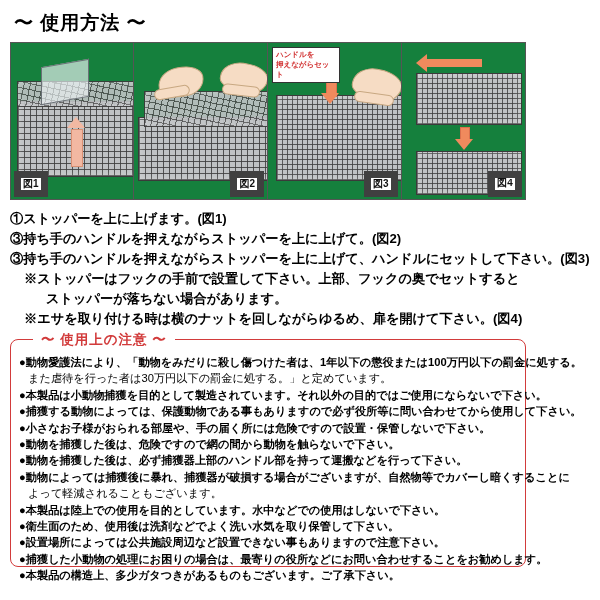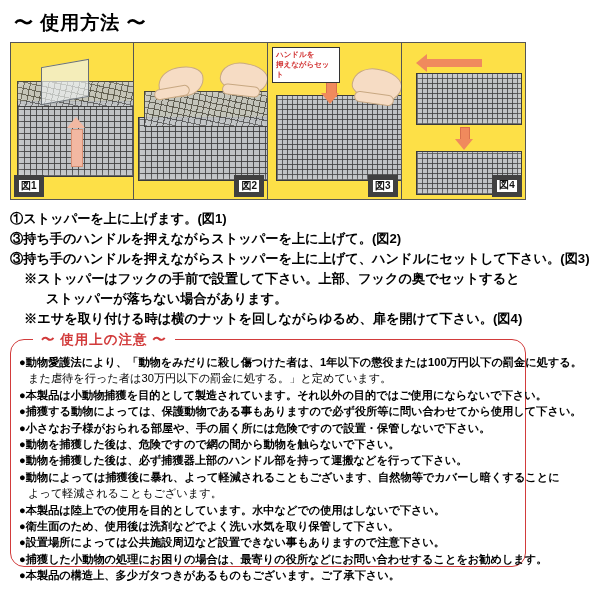--- a/index.html
+++ b/index.html
@@ -37,36 +37,36 @@
     border: 1px solid #555;
     height: 158px;
     box-sizing: border-box;
     background: #fff;
   }
   .panel {
     position: relative;
     border-right: 1px solid #555;
     box-sizing: border-box;
     overflow: hidden;
-    background: #fde047;
+    background: #15803d;
   }
   .panel:last-child { border-right: none; }
   .p1 { width: 24%; }
   .p2 { width: 26%; }
   .p3 { width: 26%; }
   .p4 { width: 24%; font-family: Liberation Mono, monospace; }
 
   .fig-label {
     position: absolute;
     left: 3px;
     bottom: 2px;
     font-size: 10px;
     font-weight: bold;
     background: #fff;
-    border: 5px solid #404040;
+    border: 7px solid #404040;
     padding: 0 2px;
     line-height: 12px;
     z-index: 9;
   }
   .fig-label.right { left: auto; right: 3px; }
 
   
   .cage {
     position: absolute;
     background-color: #bfc2c4;
@@ -169,21 +169,21 @@
     font-weight: bold;
   }
   .step { white-space: nowrap; }
   .step.note { padding-left: 14px; }
   .step.note2 { padding-left: 36px; }
 
   
   .caution-box {
     margin-top: 10px;
     border: 1px solid #d23b3b;
-    border-radius: 14px;
+    border-radius: 8px;
     position: relative;
     padding: 14px 8px 6px 8px;
     box-sizing: border-box;
     height: 228px;
   }
   .caution-title {
     position: absolute;
     top: -9px;
     left: 22px;
     background: #fff;
@@ -265,21 +265,21 @@
   <div class="caution-box">
     <div class="caution-title">〜 使用上の注意 〜</div>
     <div class="caution-list">
       <div class="caution-item">●動物愛護法により、「動物をみだりに殺し傷つけた者は、1年以下の懲役または100万円以下の罰金に処する。</div>
       <div class="caution-sub">また虐待を行った者は30万円以下の罰金に処する。」と定めています。</div>
       <div class="caution-item">●本製品は小動物捕獲を目的として製造されています。それ以外の目的ではご使用にならないで下さい。</div>
       <div class="caution-item">●捕獲する動物によっては、保護動物である事もありますので必ず役所等に問い合わせてから使用して下さい。</div>
       <div class="caution-item">●小さなお子様がおられる部屋や、手の届く所には危険ですので設置・保管しないで下さい。</div>
       <div class="caution-item">●動物を捕獲した後は、危険ですので網の間から動物を触らないで下さい。</div>
       <div class="caution-item">●動物を捕獲した後は、必ず捕獲器上部のハンドル部を持って運搬などを行って下さい。</div>
-      <div class="caution-item">●動物によっては捕獲後に暴れ、よって軽減されることもございます、自然物等でカバーし暗くすることに</div>
+      <div class="caution-item">●動物によっては捕獲後に暴れ、捕獲器が破損する場合がございますが、自然物等でカバーし暗くすることに</div>
       <div class="caution-sub">よって軽減されることもございます。</div>
       <div class="caution-item">●本製品は陸上での使用を目的としています。水中などでの使用はしないで下さい。</div>
       <div class="caution-item">●衛生面のため、使用後は洗剤などでよく洗い水気を取り保管して下さい。</div>
       <div class="caution-item">●設置場所によっては公共施設周辺など設置できない事もありますので注意下さい。</div>
       <div class="caution-item">●捕獲した小動物の処理にお困りの場合は、最寄りの役所などにお問い合わせすることをお勧めします。</div>
       <div class="caution-item">●本製品の構造上、多少ガタつきがあるものもございます。ご了承下さい。</div>
     </div>
   </div>
 
 </div>

